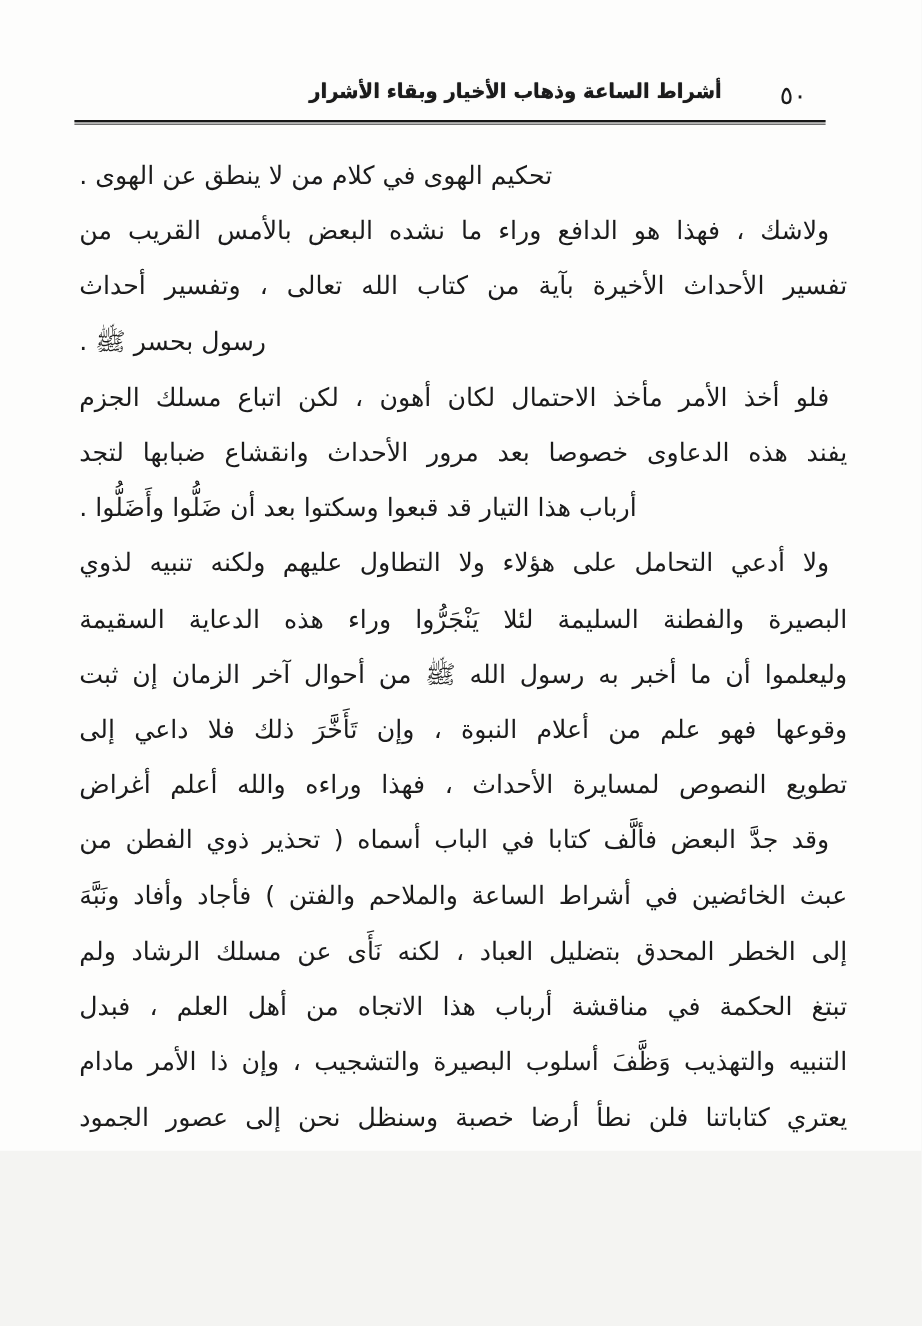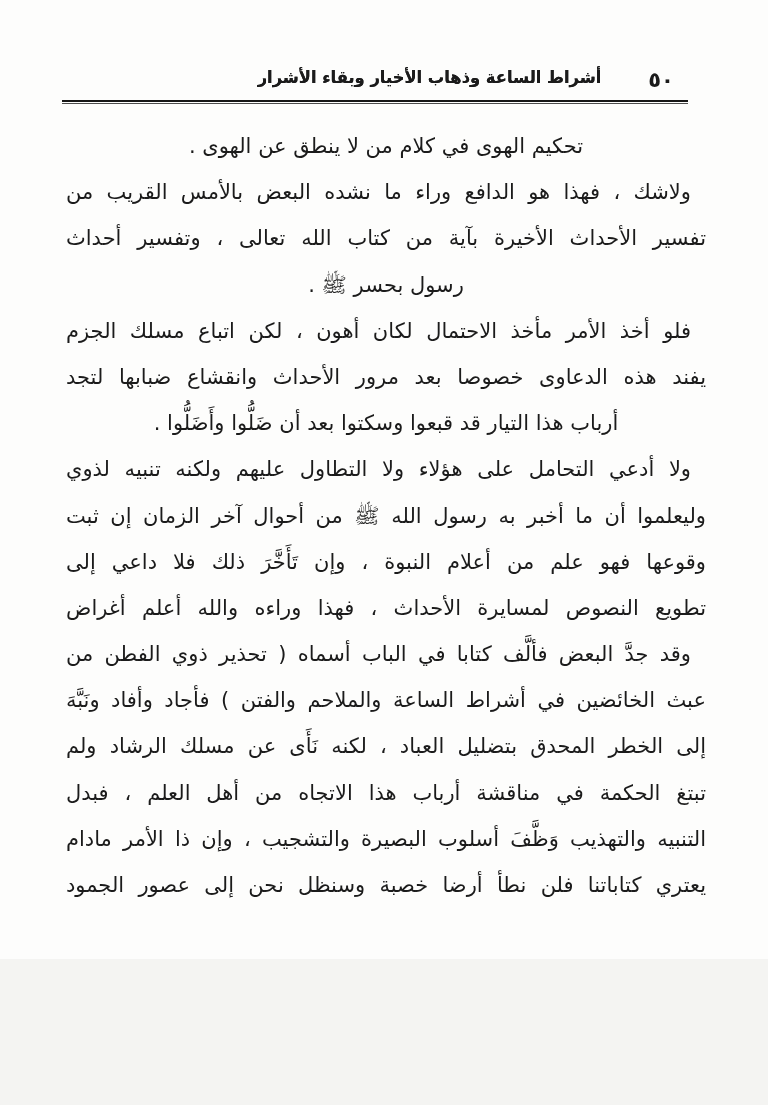--- a/index.html
+++ b/index.html
@@ -26,42 +26,42 @@
     white-space: nowrap;
     transform: scaleX(0.96);
     text-shadow: 0 0 0.6px #1b1b1b;
     direction: rtl;
   }
   .page-number {
     position: absolute;
     top: 64px; left: 636px; width: 50px; height: 32px;
     text-align: center;
     font-size: 21px;
-    font-weight: 700;
+    font-weight: 400;
     line-height: 32px;
     letter-spacing: 3px;
   }
   .header-rule {
     position: absolute;
     top: 100px; left: 62px; width: 626px;
     height: 1px;
     border-top: 2px solid #161616;
     border-bottom: 1px solid #4d4d4d;
   }
   
   .body-text {
     position: absolute;
     top: 123px; left: 66px; width: 640px;
     direction: rtl;
   }
   .line {
     height: 46.2px;
     line-height: 46.2px;
     font-size: 21px;
-    text-align: center;
+    text-align: left;
     white-space: normal;
     overflow: visible;
   }
   .line.just {
     text-align: justify;
     text-align-last: justify;
   }
   .line.ind { padding-right: 15px; }
 </style>
 </head>
@@ -77,20 +77,21 @@
 
   <div class="body-text" lang="ar" dir="rtl">
       <div class="line">تحكيم الهوى في كلام من لا ينطق عن الهوى .</div>
       <div class="line just ind">ولاشك ، فهذا هو الدافع وراء ما نشده البعض بالأمس القريب من</div>
       <div class="line just">تفسير الأحداث الأخيرة بآية من كتاب الله تعالى ، وتفسير أحداث</div>
       <div class="line">رسول بحسر ﷺ .</div>
       <div class="line just ind">فلو أخذ الأمر مأخذ الاحتمال لكان أهون ، لكن اتباع مسلك الجزم</div>
       <div class="line just">يفند هذه الدعاوى خصوصا بعد مرور الأحداث وانقشاع ضبابها لتجد</div>
       <div class="line">أرباب هذا التيار قد قبعوا وسكتوا بعد أن ضَلُّوا وأَضَلُّوا .</div>
       <div class="line just ind">ولا أدعي التحامل على هؤلاء ولا التطاول عليهم ولكنه تنبيه لذوي</div>
+      <div class="line just">البصيرة والفطنة السليمة لئلا يَنْجَرُّوا وراء هذه الدعاية السقيمة</div>
       <div class="line just">وليعلموا أن ما أخبر به رسول الله ﷺ من أحوال آخر الزمان إن ثبت</div>
       <div class="line just">وقوعها فهو علم من أعلام النبوة ، وإن تَأَخَّرَ ذلك فلا داعي إلى</div>
       <div class="line just">تطويع النصوص لمسايرة الأحداث ، فهذا وراءه والله أعلم أغراض</div>
       <div class="line just ind">وقد جدَّ البعض فألَّف كتابا في الباب أسماه ( تحذير ذوي الفطن من</div>
       <div class="line just">عبث الخائضين في أشراط الساعة والملاحم والفتن ) فأجاد وأفاد ونَبَّهَ</div>
       <div class="line just">إلى الخطر المحدق بتضليل العباد ، لكنه نَأَى عن مسلك الرشاد ولم</div>
       <div class="line just">تبتغ الحكمة في مناقشة أرباب هذا الاتجاه من أهل العلم ، فبدل</div>
       <div class="line just">التنبيه والتهذيب وَظَّفَ أسلوب البصيرة والتشجيب ، وإن ذا الأمر مادام</div>
       <div class="line just">يعتري كتاباتنا فلن نطأ أرضا خصبة وسنظل نحن إلى عصور الجمود</div>
     </div>

